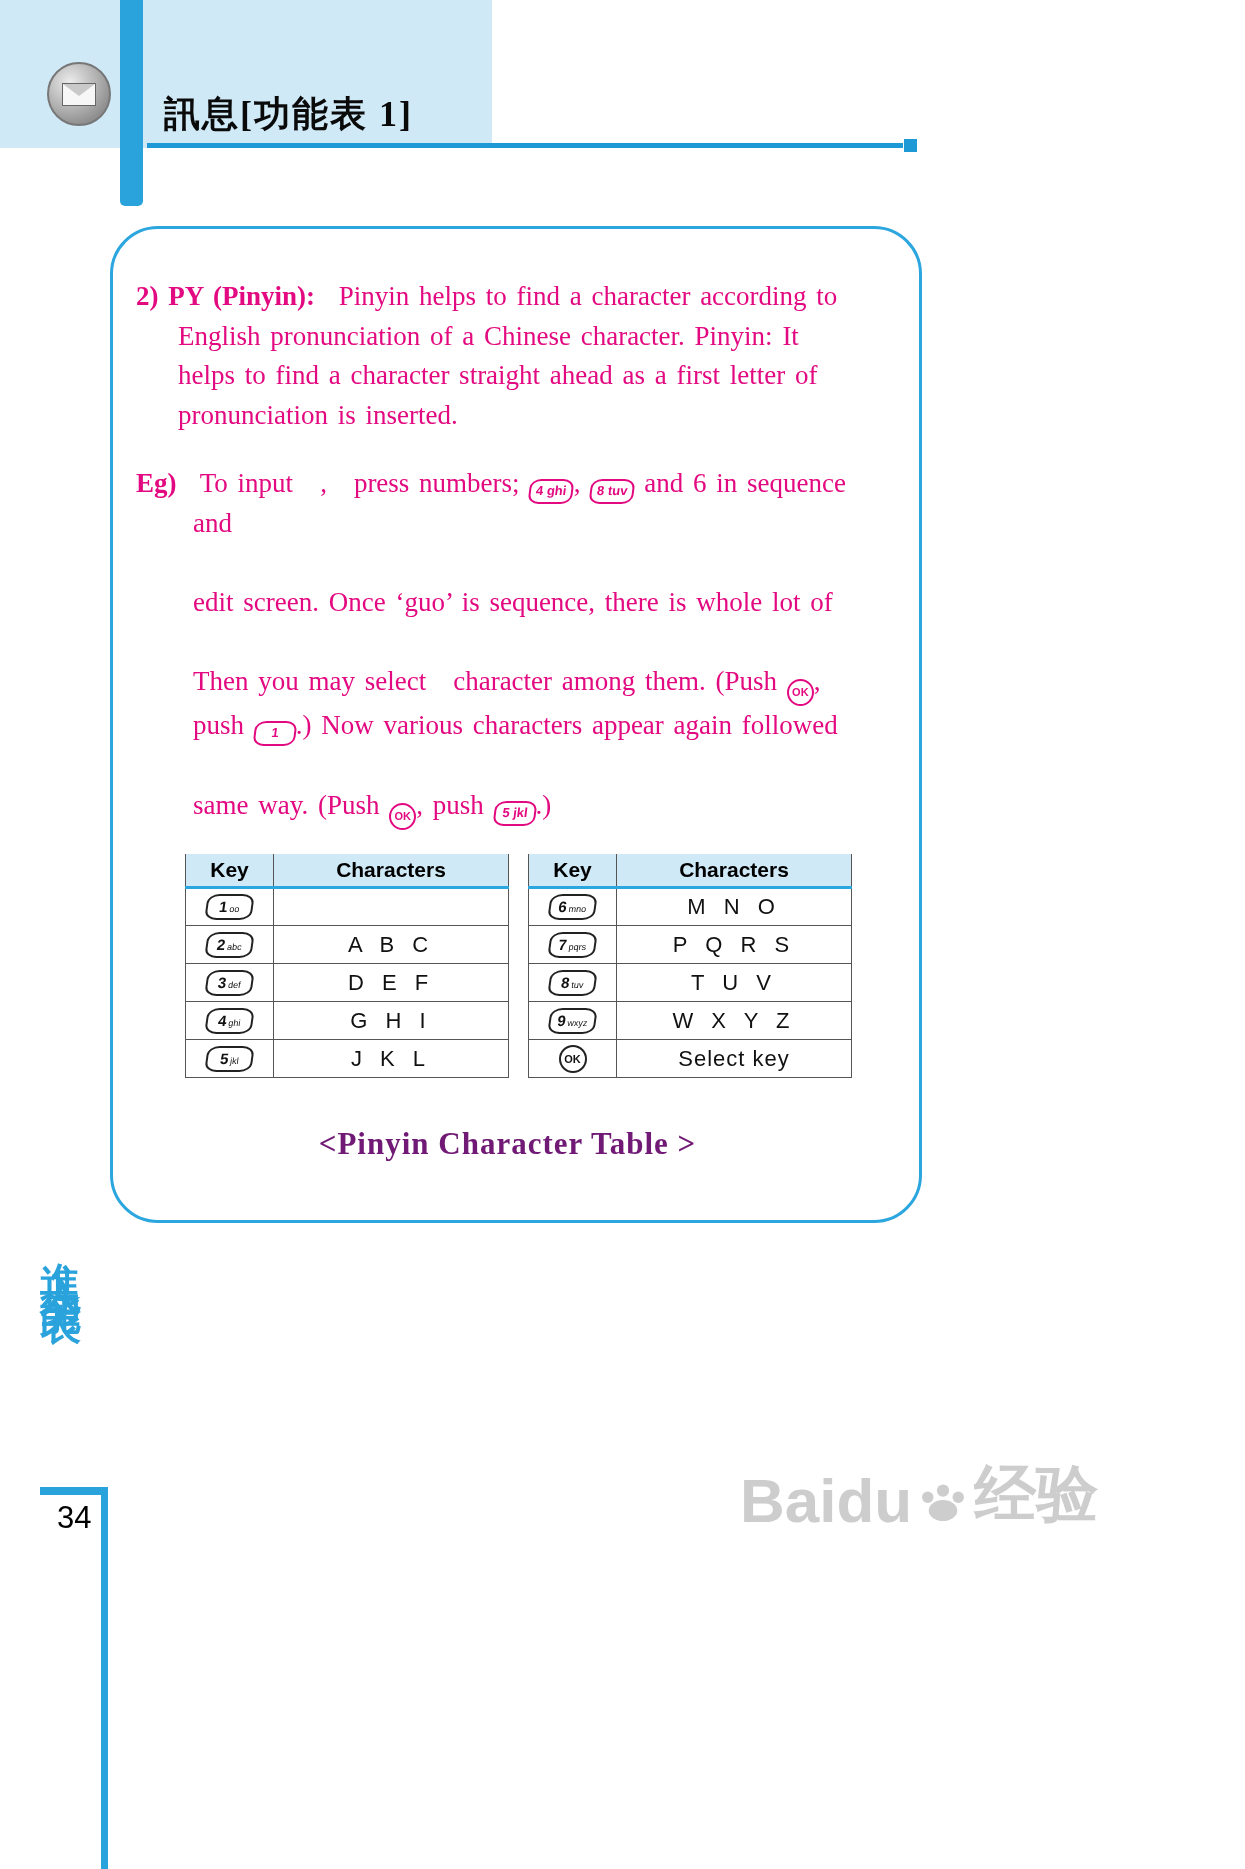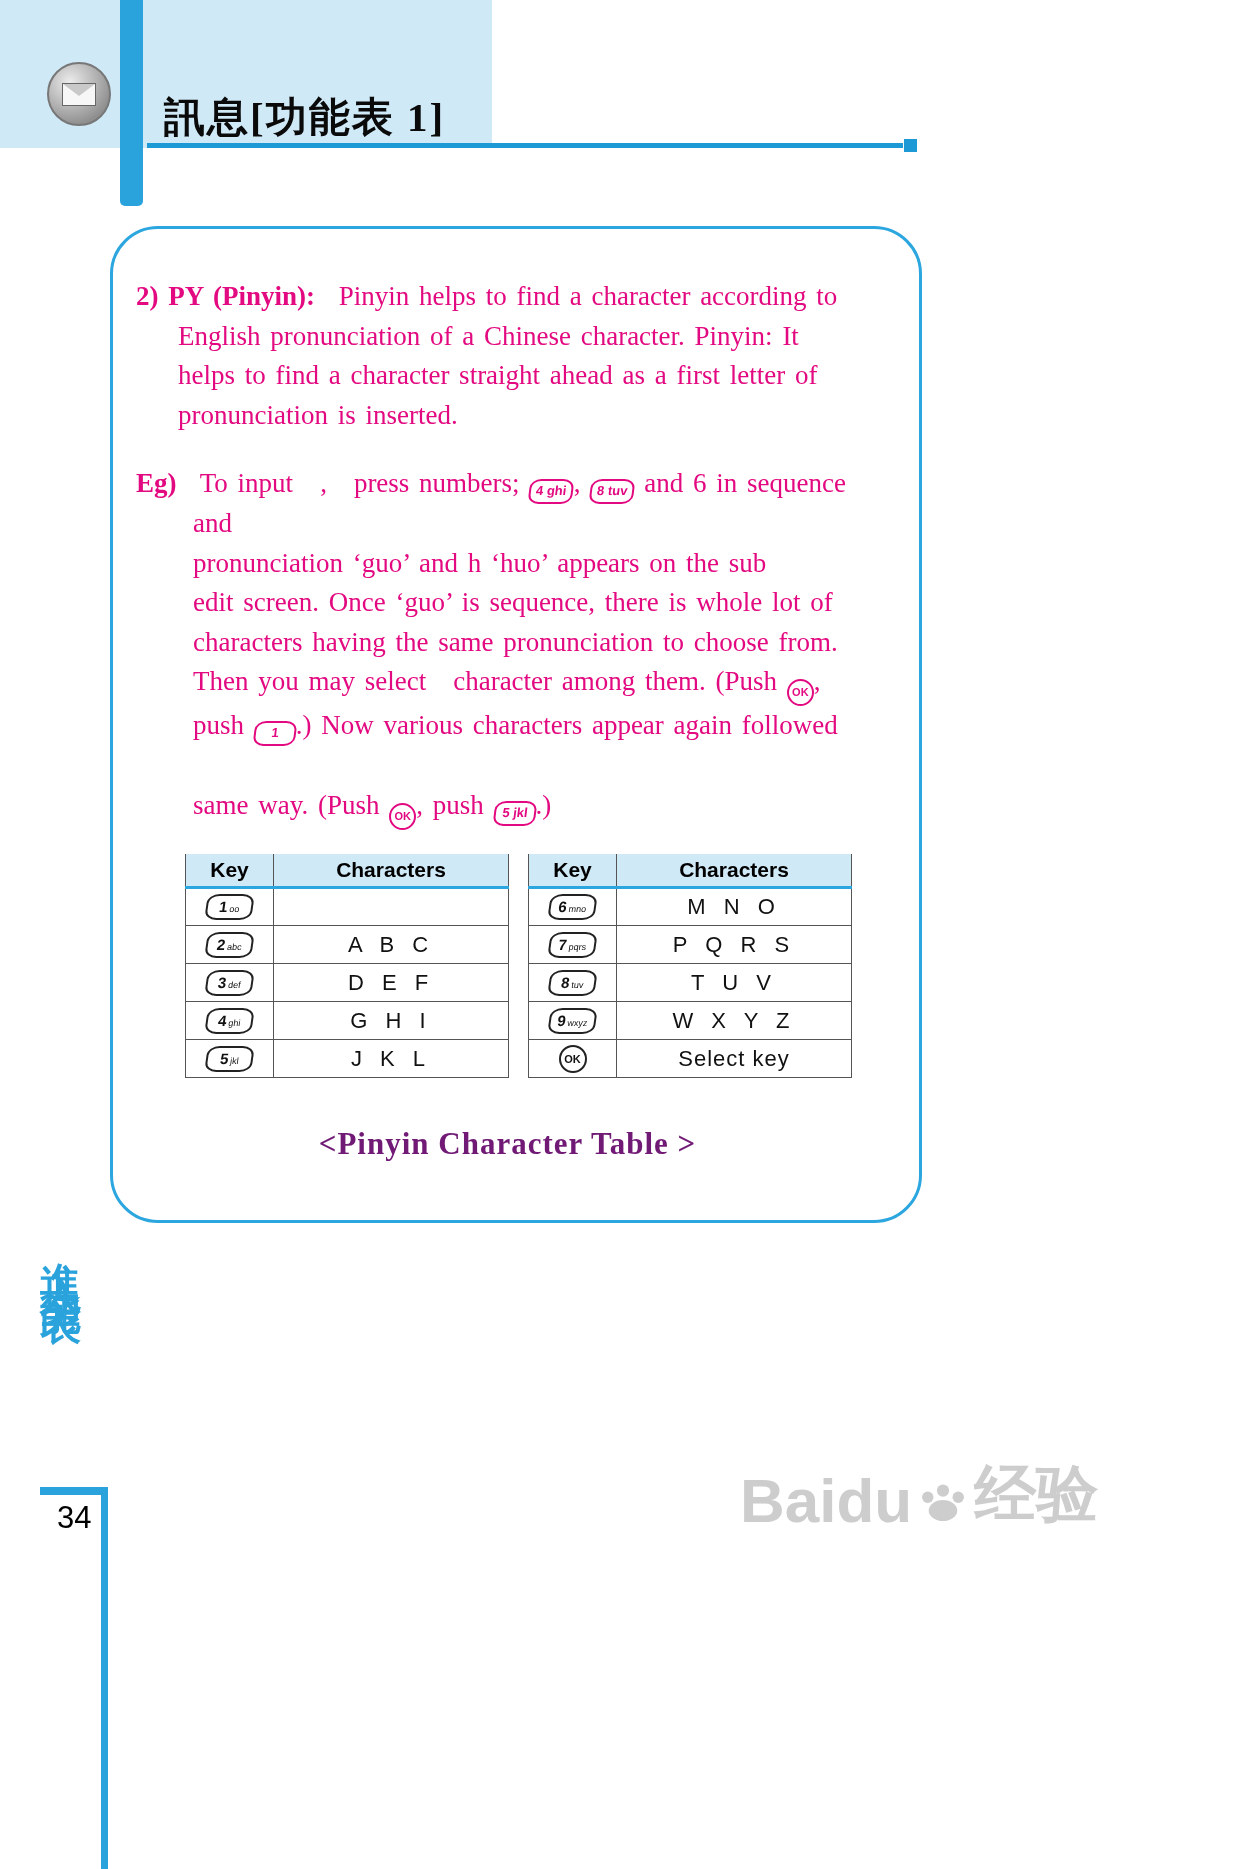--- a/index.html
+++ b/index.html
@@ -15,21 +15,21 @@
   .icon-circle {
     position:absolute; left:47px; top:62px; width:64px; height:64px; border-radius:50%;
     background:radial-gradient(circle at 35% 30%, #ececec, #8f8f8f 75%);
     border:2px solid #777; display:flex; align-items:center; justify-content:center;
   }
   .env { width:34px; height:23px; background:#f7f7f7; border:1px solid #666; position:relative; overflow:hidden; }
   .env:before {
     content:""; position:absolute; left:0; top:0; width:0; height:0;
     border-left:16px solid transparent; border-right:16px solid transparent; border-top:12px solid #c9c9c9;
   }
-  .page-title { position:absolute; left:164px; top:90px; font-size:41px; font-weight:600; letter-spacing:2px; color:#0a0a0a; }
+  .page-title { position:absolute; left:164px; top:90px; font-size:36px; font-weight:600; letter-spacing:2px; color:#0a0a0a; }
   .title-rule { position:absolute; left:147px; top:143px; width:756px; height:5px; background:#1d9ad5; }
   .title-square { position:absolute; left:904px; top:139px; width:13px; height:13px; background:#1d9ad5; }
 
   
   .main-box {
     position:absolute; left:110px; top:226px; width:812px; height:997px;
     border:3px solid #2ba6df; border-radius:48px; background:#fff;
     padding:48px 40px 4px 23px;
   }
   .p1, .p2 { color:#e30980; font-size:27px; line-height:39.5px; word-spacing:3px; }
@@ -118,23 +118,23 @@
       <span>It</span><br>
       <span>helps to find a character straight ahead as a first letter of</span><br>
       <span>pronunciation is inserted.</span>
     </p>
 
     <p class="p2"><span class="lead">Eg)</span>
       <span>To input　,　press numbers;</span>
       <span class="kbd">4 ghi</span><span>,</span>
       <span class="kbd">8 tuv</span>
       <span>and 6 in sequence and</span><br>
-      <span>pronunciation ‘guo’ and  h ‘huo’ appears on the sub</span><br>
+      <br>
       <span>edit screen. Once ‘guo’ is sequence, there is whole lot of</span><br>
-      <span>characters having the same pronunciation to choose from.</span><br>
+      <br>
       <span>Then you may select　character among them. (Push</span>
       <span class="kbd-ok">OK</span><span>,</span><br>
       <span>push</span>
       <span class="kbd">1</span><span>.) Now various characters appear again followed</span><br>
       <br>
       <span>same way. (Push</span>
       <span class="kbd-ok">OK</span><span>, push</span>
       <span class="kbd">5 jkl</span><span>.)</span>
     </p>
 

